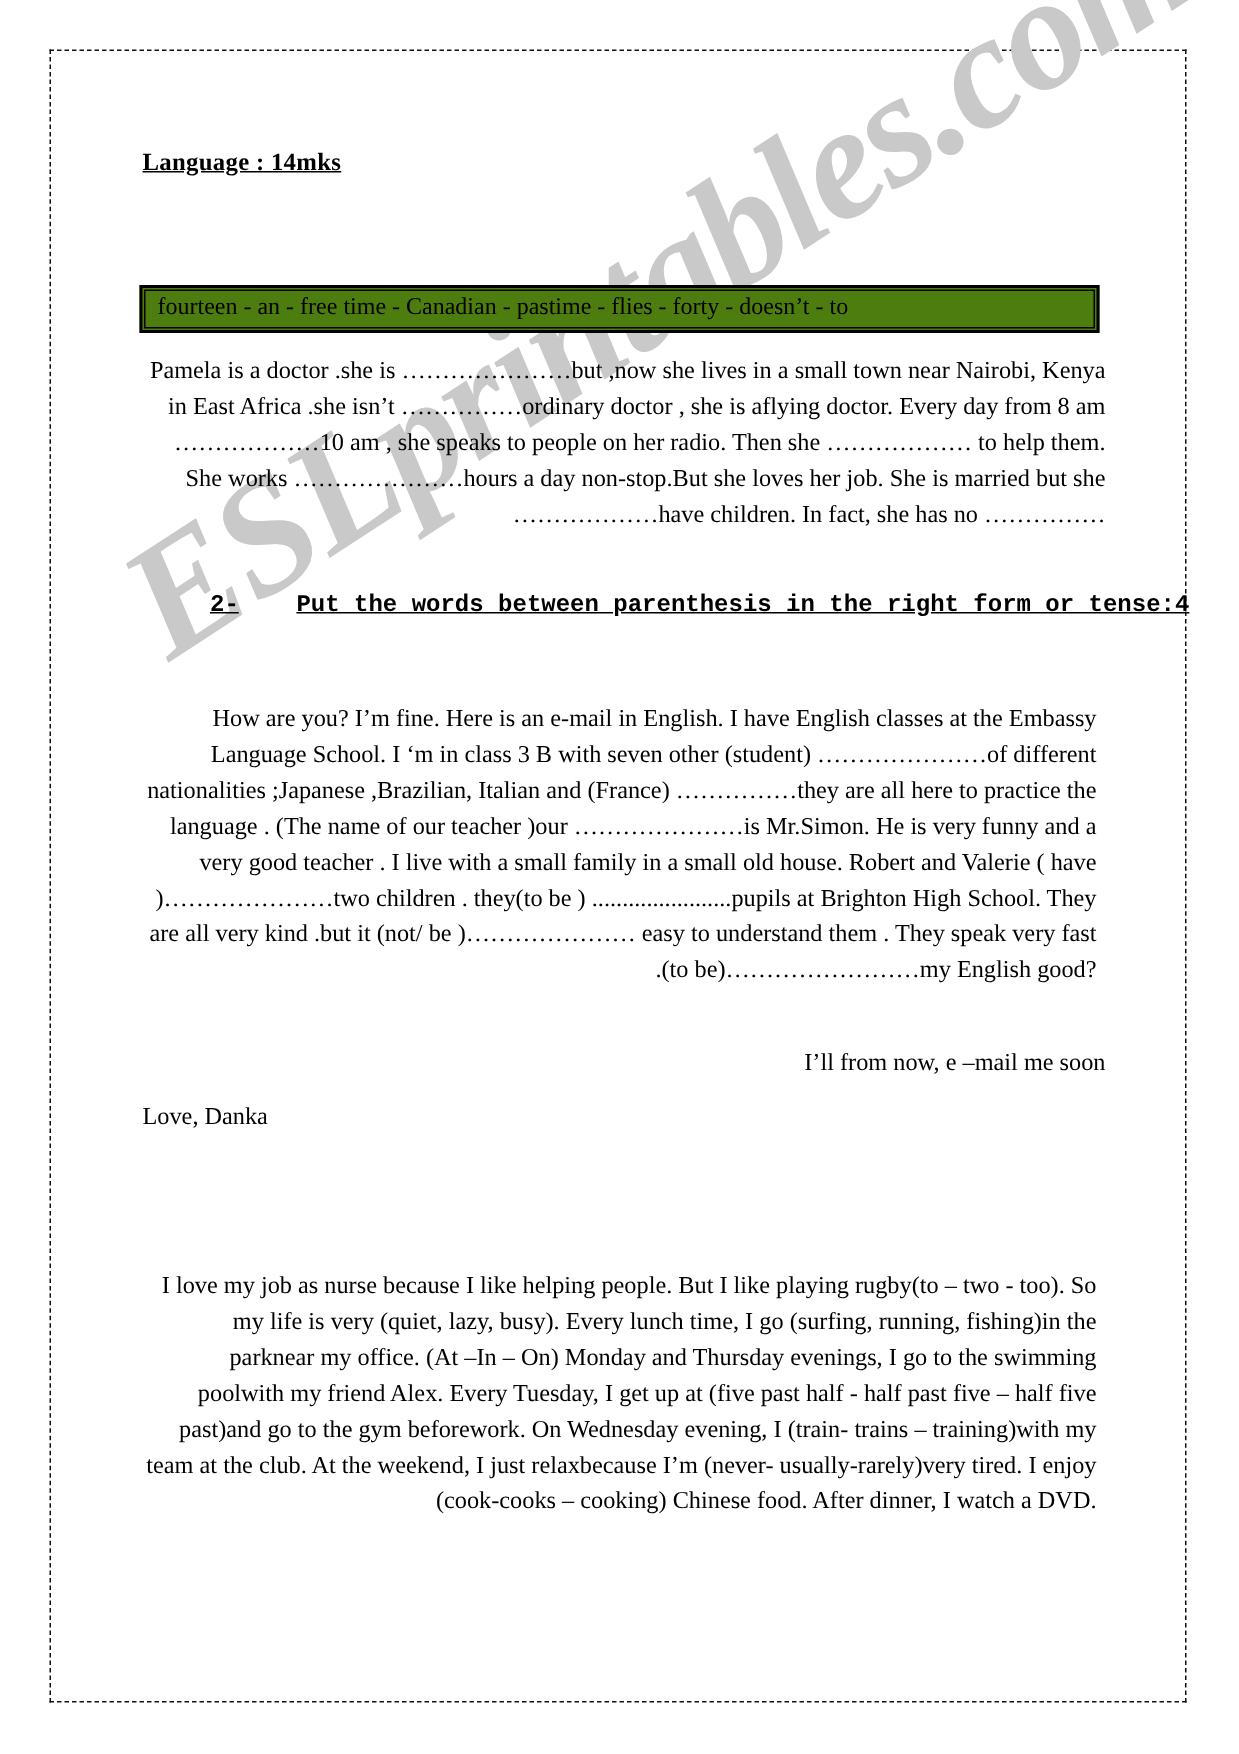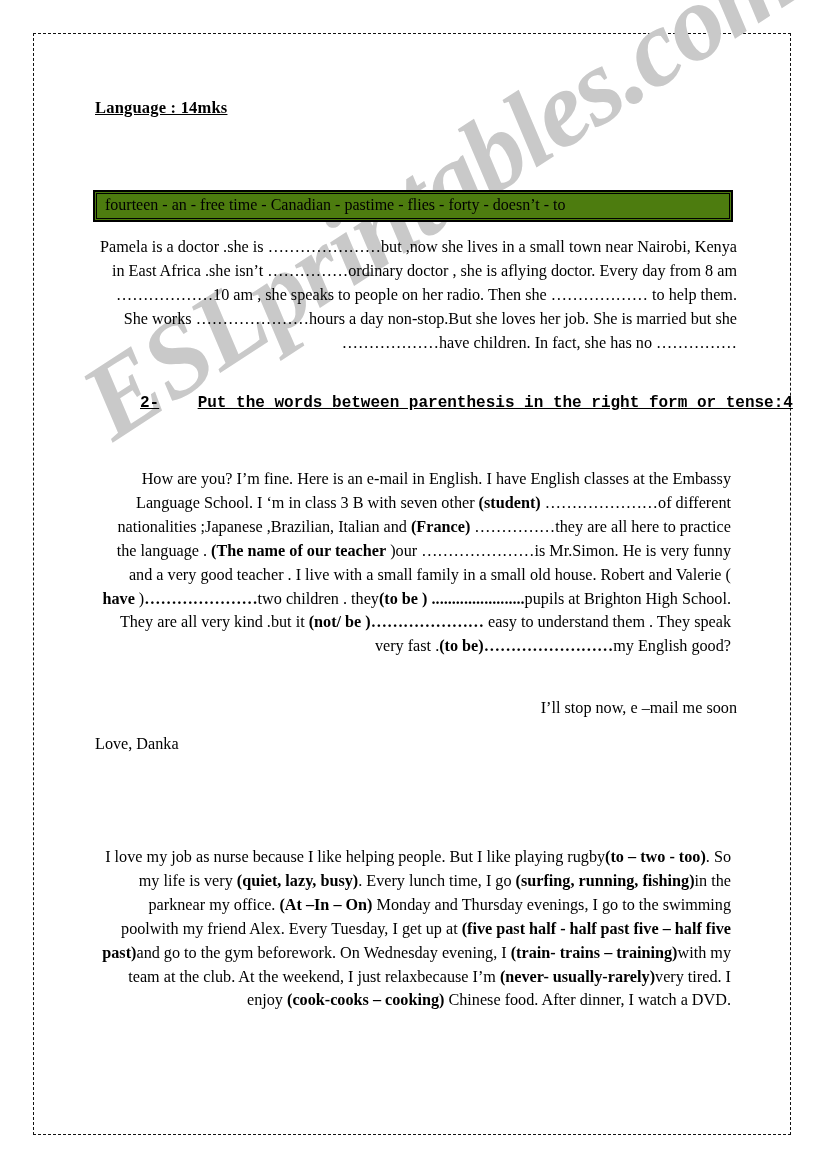--- a/index.html
+++ b/index.html
@@ -110,21 +110,21 @@
     white-space: nowrap;
     line-height: 1.15;
   }
 
   
   .para {
     font-size: 16.2px;
     line-height: 23.9px;
     text-align: right;
   }
-  .para b { font-weight: bold; }
+  .para b { font-weight: normal; }
 
   .p-pamela { left: 95px; top: 236px;  width: 642px; }
   .p-dear   { left: 95px; top: 431px;  width: 642px; }
   .p-letter { left: 95px; top: 468px;  width: 636px; }
   .p-stop   { left: 95px; top: 697px;  width: 642px; }
   .p-love   { left: 95px; top: 733px;  width: 620px; text-align: left; }
   .p-task3  { left: 95px; top: 810px;  width: 636px; margin-top: 36px; }
 </style>
 </head>
 <body>
@@ -148,21 +148,21 @@
 
     <div class="blk task-head task2-head">
       <span class="num">2-</span>
       <span>&nbsp;&nbsp;</span>
       <span class="txt">Put the words between parenthesis in the right form or tense:4</span>
     </div>
 
 
     <div class="blk para p-letter"><span>How are you? I’m fine. Here is an e-mail in English. I have English classes at the Embassy Language School. I ‘m in class 3 B with seven other </span><b>(student)</b><span> …………………of different nationalities ;Japanese ,Brazilian, Italian and </span><b>(France)</b><span> ……………they are all here to practice the language . </span><b>(The name of our teacher</b><span> )our …………………is Mr.Simon. He is very funny and a very good teacher . I live with a small family in a small old house. Robert and Valerie ( </span><b>have</b><span> )</span><b>…………………</b><span>two children . they</span><b>(to be )</b><span> </span><b>.......................</b><span>pupils at Brighton  High School.  They are all very kind .but it </span><b>(not/ be )</b><b>…………………</b><span> easy to understand them . They speak very fast .</span><b>(to be)</b><b>……………………</b><span>my English good?</span></div>
 
-    <div class="blk para p-stop">I’ll stop now, e –mail me soon</div>
+    <div class="blk para p-stop">I’ll from now, e –mail me soon</div>
 
     <div class="blk para p-love">Love, Danka</div>
 
 
     <div class="blk para p-task3"><span>I love my job as nurse because I like helping people. But I like playing rugby</span><b>(to – two - too)</b><span>. So my life is very </span><b>(quiet, lazy, busy)</b><span>. Every lunch time, I go </span><b>(surfing, running, fishing)</b><span>in the parknear my office. </span><b>(At –In – On)</b><span> Monday and Thursday evenings, I go to the swimming poolwith my friend Alex. Every Tuesday, I get up at </span><b>(five past half - half past five – half five past)</b><span>and go to the gym beforework. On Wednesday evening, I </span><b>(train- trains – training)</b><span>with my team at the club. At the weekend, I just relaxbecause I’m </span><b>(never- usually-rarely)</b><span>very tired. I enjoy </span><b>(cook-cooks – cooking)</b><span> Chinese food. After dinner, I watch a DVD.</span></div>
 
   </div>
 </div>
 
 </body></html>

